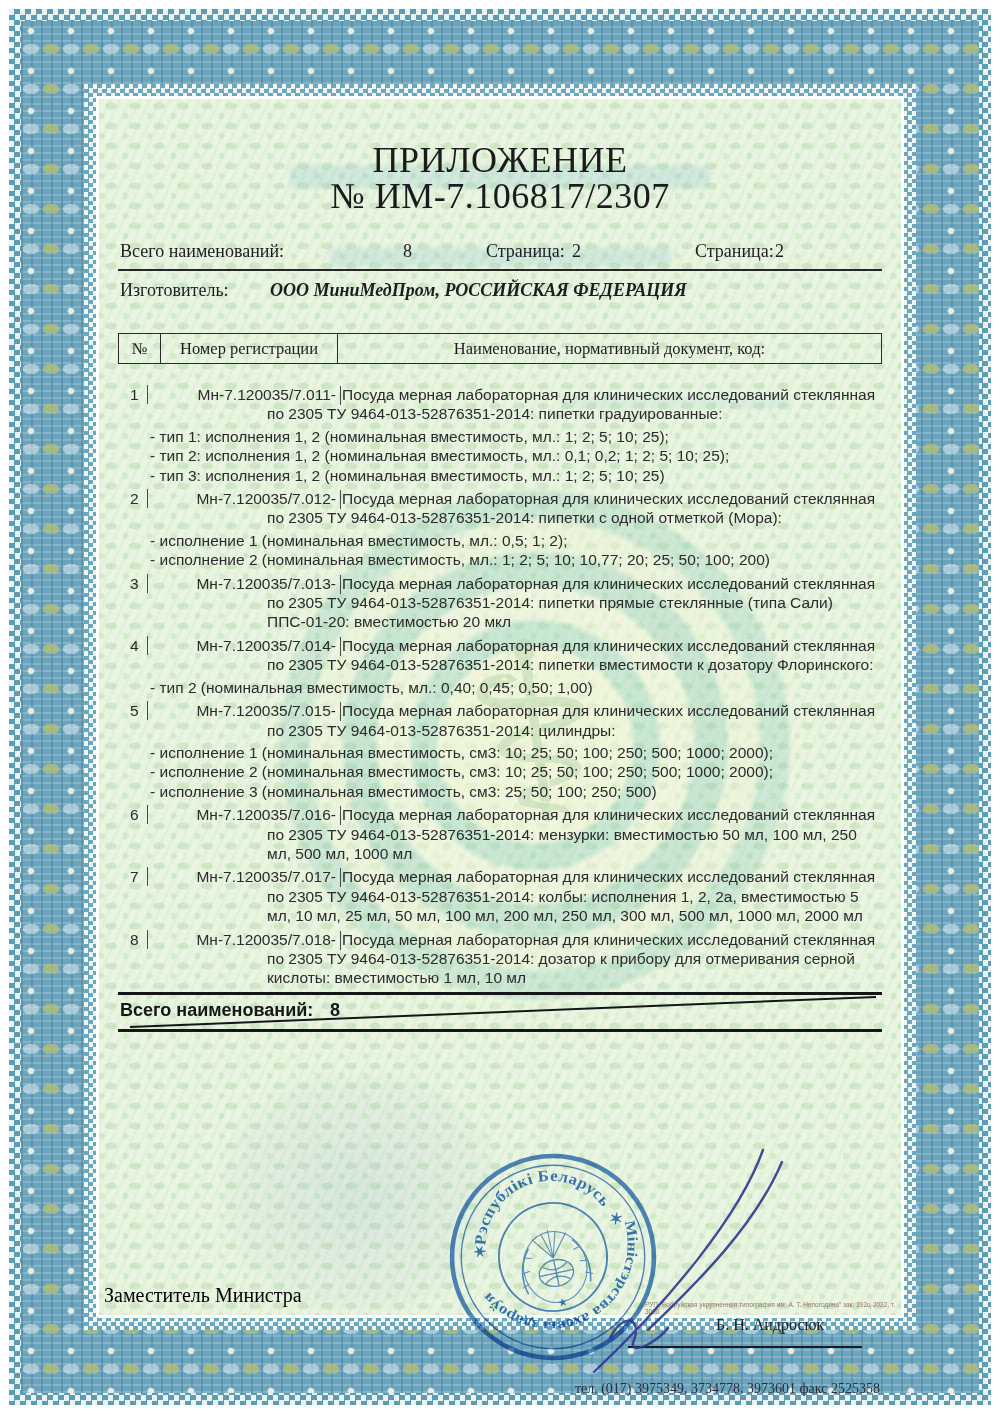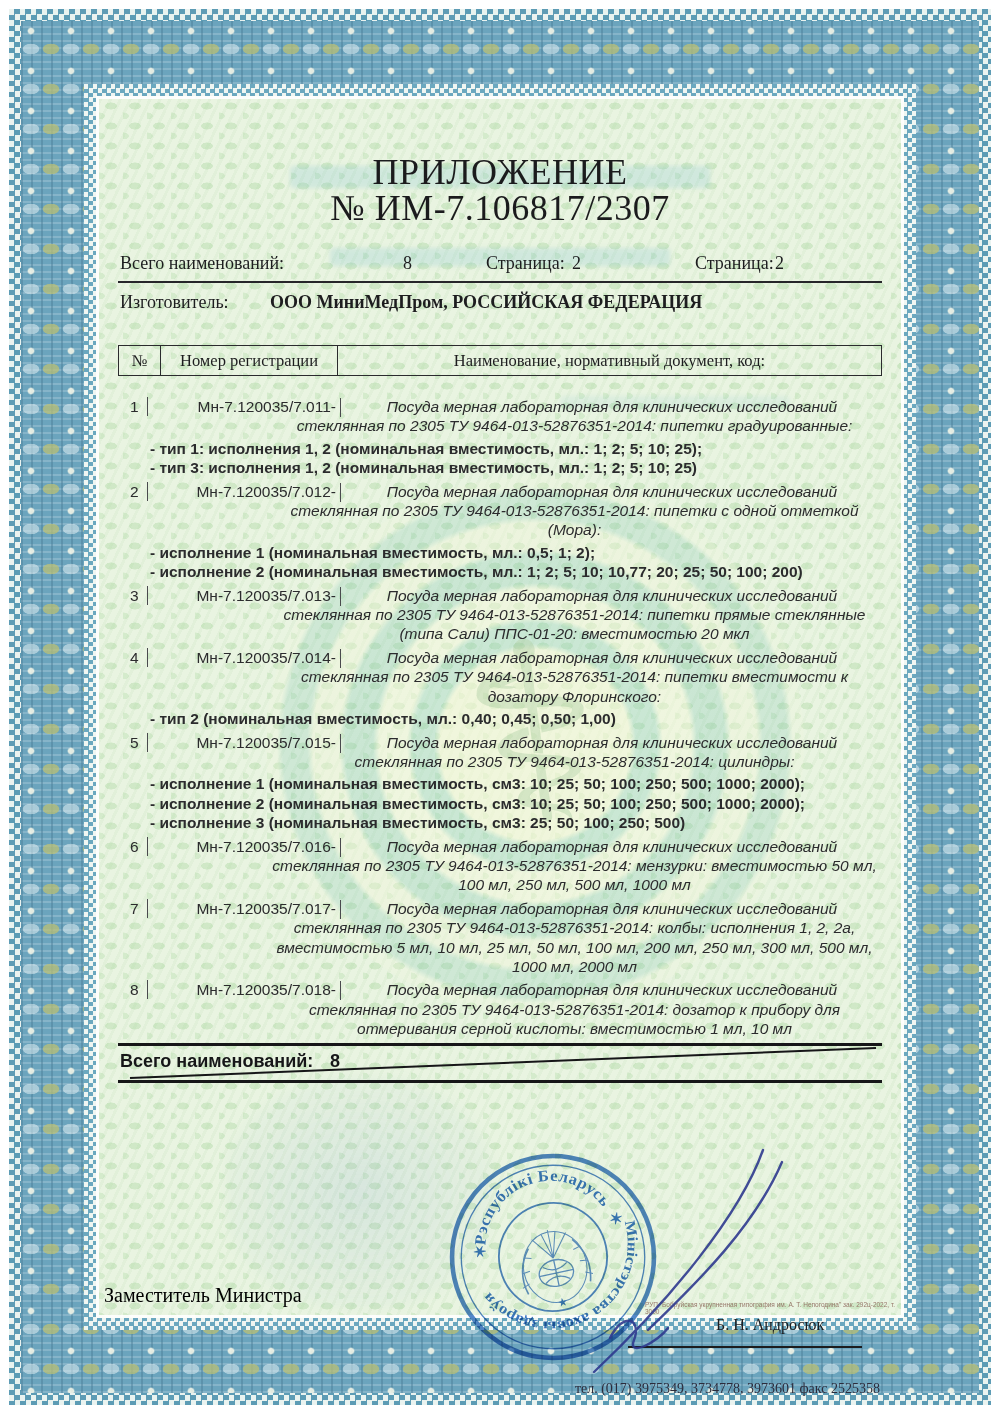--- a/index.html
+++ b/index.html
@@ -43,50 +43,50 @@
       transparent 270px);}
   .watermark .glyph{position:absolute;left:50%;top:50%;transform:translate(-50%,-54%) rotate(-8deg);
     font-size:250px;line-height:1;color:rgba(148,188,136,0.48);font-family:"DejaVu Sans",sans-serif;}
 
   .ghost{position:absolute;z-index:4;background:rgba(110,185,205,0.20);filter:blur(2px);border-radius:4px;pointer-events:none;}
   .ghost-stamp{position:absolute;z-index:4;left:225px;top:1075px;width:270px;height:235px;border-radius:18px;
     background:radial-gradient(ellipse at 50% 50%, rgba(110,150,205,0.14), rgba(110,150,205,0.03) 70%, transparent 75%);
     filter:blur(4px);pointer-events:none;}
 
   
-  .content{position:absolute;left:100px;top:108px;width:800px;z-index:5;box-sizing:border-box;padding:0 18px;}
+  .content{position:absolute;left:100px;top:96px;width:800px;z-index:5;box-sizing:border-box;padding:0 18px;}
 
   .title{margin-top:46px;text-align:center;font-size:36px;line-height:36px;color:#1b1b1d;letter-spacing:.5px;}
   .title div{white-space:nowrap;}
 
   .fields-row{position:relative;height:24px;margin-top:27px;font-size:18px;}
   .fields-row span{position:absolute;top:0;white-space:nowrap;}
   .f-total-label{left:2px;} .f-total-value{left:285px;}
   .f-page-label{left:368px;} .f-page-value{left:454px;}
   .f-pages-label{left:577px;} .f-pages-value{left:657px;}
 
   .hr{border-top:2px solid #26262a;margin-top:4px;}
 
   .manu-row{position:relative;height:24px;margin-top:9px;font-size:18px;}
   .manu-row .label{position:absolute;left:2px;}
-  .manu-row .value{position:absolute;left:152px;font-weight:bold;}
+  .manu-row .value{position:absolute;left:152px;font-weight:bold;font-style:italic;}
 
   .thead{margin-top:29px;display:grid;grid-template-columns:42px 177px 1fr;
     border:1.5px solid #2b2b2e;font-size:16.5px;height:31px;box-sizing:border-box;}
   .thead>div{display:flex;align-items:center;justify-content:center;border-right:1.2px solid #2b2b2e;}
   .thead>div:last-child{border-right:none;text-align:center;}
 
   .rows{margin-top:21px;font-family:"Liberation Sans","DejaVu Sans",sans-serif;
     font-size:15.5px;line-height:19.4px;color:#2b2b2d;}
   .row{display:grid;grid-template-columns:30px 190px 1fr;column-gap:2px;margin-bottom:4px;}
   .row .num{padding-left:12px;border-right:1px solid #4a4a4e;height:19px;align-self:start;}
   .row .reg{text-align:right;padding-right:4px;white-space:nowrap;}
-  .row .desc{position:relative;text-align:center;margin-left:-75px;text-indent:75px;font-style:italic;}
+  .row .desc{position:relative;text-align:left;margin-left:-75px;text-indent:75px;}
   .row .desc::before{content:"";position:absolute;left:73px;top:1px;width:1px;height:19px;background:#4a4a4e;}
-  .row .items{grid-column:2/4;margin-top:3px;font-weight:bold;}
+  .row .items{grid-column:2/4;margin-top:3px;}
 
   .cancel{position:relative;margin-top:4px;height:34px;border-top:3px solid #161618;border-bottom:3px solid #161618;}
   .cancel .lbl{position:absolute;left:2px;top:5px;font-family:"Liberation Sans","DejaVu Sans",sans-serif;
     font-weight:bold;font-size:18px;color:#161618;}
   .cancel .val{position:absolute;left:212px;top:5px;font-family:"Liberation Sans","DejaVu Sans",sans-serif;
     font-weight:bold;font-size:18px;color:#161618;}
   .cancel svg{position:absolute;inset:0;width:100%;height:100%;}
 
   
   .deputy{position:absolute;left:104px;top:1284px;z-index:6;font-size:20px;color:#000000;}
@@ -148,20 +148,21 @@
       <div>Наименование, нормативный документ, код:</div>
     </div>
 
     <div class="rows" id="rows">
         <div class="row">
     <div class="num">1</div>
     <div class="reg">Мн-7.120035/7.011-</div>
     <div class="desc">Посуда мерная лабораторная для клинических исследований стеклянная по 2305 ТУ 9464-013-52876351-2014: пипетки градуированные:</div>
   <div class="items">
             <div>- тип 1: исполнения 1, 2 (номинальная вместимость, мл.: 1; 2; 5; 10; 25);</div>
+            <div>- тип 2: исполнения 1, 2 (номинальная вместимость, мл.: 0,1; 0,2; 1; 2; 5; 10; 25);</div>
             <div>- тип 3: исполнения 1, 2 (номинальная вместимость, мл.: 1; 2; 5; 10; 25)</div>
           </div>
         </div>
         <div class="row">
     <div class="num">2</div>
     <div class="reg">Мн-7.120035/7.012-</div>
     <div class="desc">Посуда мерная лабораторная для клинических исследований стеклянная по 2305 ТУ 9464-013-52876351-2014: пипетки с одной отметкой (Мора):</div>
   <div class="items">
             <div>- исполнение 1 (номинальная вместимость, мл.: 0,5; 1; 2);</div>
             <div>- исполнение 2 (номинальная вместимость, мл.: 1; 2; 5; 10; 10,77; 20; 25; 50; 100; 200)</div>

